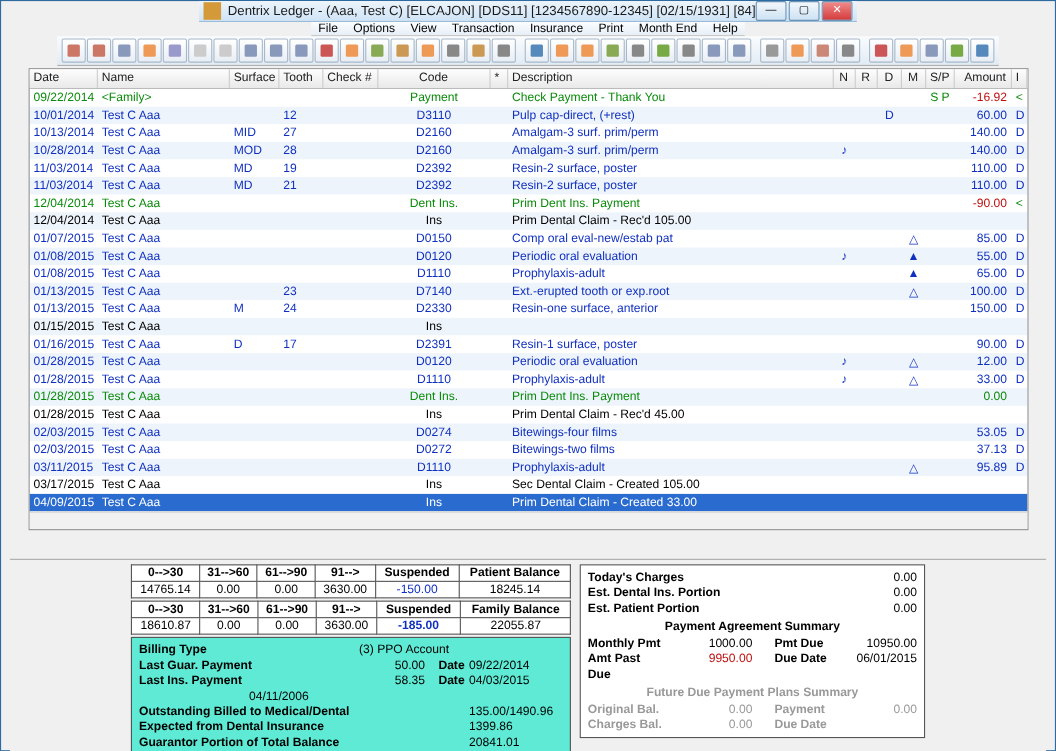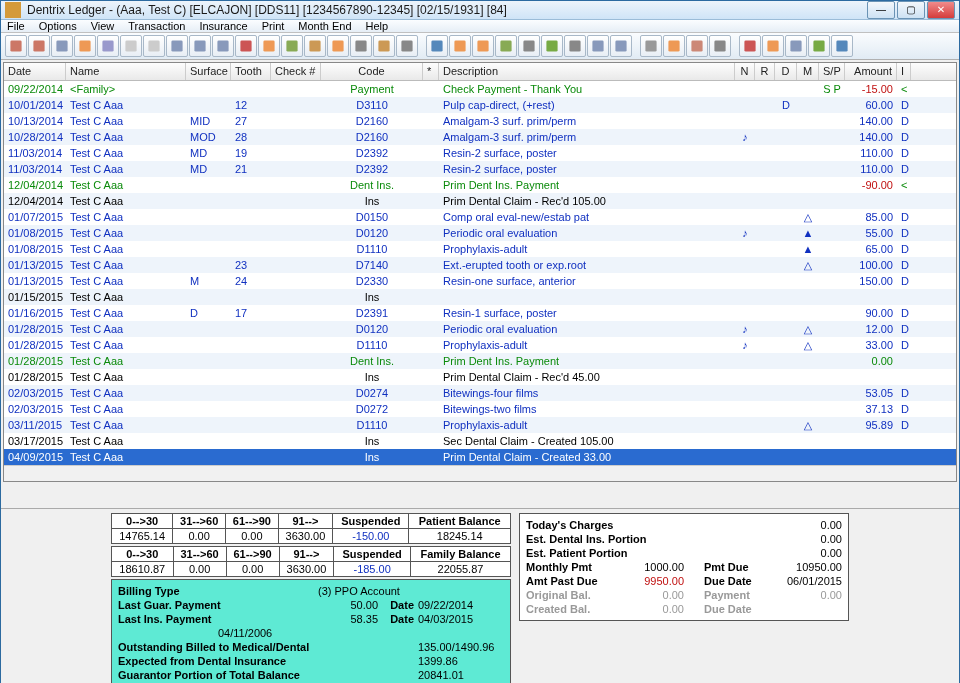--- a/index.html
+++ b/index.html
@@ -1,17 +1,17 @@
 <!DOCTYPE html>
 <html><head>
 <meta charset="utf-8">
 <style>
 * { margin: 0; padding: 0; box-sizing: border-box; font-family: Tahoma, Arial, sans-serif; font-size: 11px; }
 body { background: #fff; overflow: hidden; }
-.window { width: 960px; height: 683px; border: 1px solid #2c6aa0; background: #f0f0f0; display: flex; flex-direction: column; }
+.window { width: 960px; height: 683px; border: 1px solid #2c6aa0; background: #f0f0f0; display: flex; flex-direction: column; align-items: center; }
 .titlebar { height: 28px; background: linear-gradient(#edf4fb, #cfe4f7); display: flex; align-items: center; padding: 0 4px; border-bottom: 1px solid #9bbcd8; }
 .titlebar .icon { width: 16px; height: 16px; background: #d49a3a; margin-right: 6px; }
 .titlebar .title { flex: 1; color: #1a1a1a; font-size: 12px; }
 .winbtns { display: flex; gap: 2px; }
 .winbtn { width: 28px; height: 18px; background: linear-gradient(#f3f7fb,#cde2f4); border: 1px solid #6a93b5; border-radius: 2px; text-align: center; font-size: 10px; line-height: 16px; cursor: pointer; }
 .winbtn.close { background: linear-gradient(#f08b8b,#d43c3c); color: #fff; }
 .menubar { height: 20px; background: linear-gradient(#fbfdff,#e6eef6); display: flex; align-items: center; padding: 0 6px; gap: 14px; border-bottom: 1px solid #c0c0c0; }
 .menuitem { cursor: pointer; }
 .toolbar { height: 28px; background: linear-gradient(#fafcfe,#e1ebf4); display: flex; align-items: center; padding: 2px 4px; gap: 1px; border-bottom: 1px solid #b0b0b0; }
 .tbtn { width: 22px; height: 22px; background: linear-gradient(#fff,#e8eef5); border: 1px solid #a8b8c8; border-radius: 2px; cursor: pointer; display:flex; align-items:center; justify-content:center; font-size:9px; color:#555;}
@@ -293,21 +293,21 @@
           <div class="c w-tooth green"></div>
           <div class="c w-chk green"></div>
           <div class="c w-code green">Payment</div>
           <div class="c w-star green"></div>
           <div class="c w-desc green">Check Payment - Thank You</div>
           <div class="c w-n green"></div>
           <div class="c w-r green"></div>
           <div class="c w-d green"></div>
           <div class="c w-m green"></div>
           <div class="c w-sp green">S P</div>
-          <div class="c w-amt green neg">-15.00</div>
+          <div class="c w-amt green neg">-16.92</div>
           <div class="c w-i green">&lt;</div>
         </div>
         <div class="row even">
           <div class="c w-date blue">10/01/2014</div>
           <div class="c w-name blue">Test C Aaa</div>
           <div class="c w-surf blue"></div>
           <div class="c w-tooth blue">12</div>
           <div class="c w-chk blue"></div>
           <div class="c w-code blue">D3110</div>
           <div class="c w-star blue"></div>
@@ -727,21 +727,21 @@
               <th>61--&gt;90</th>
               <th>91--&gt;</th>
               <th>Suspended</th>
               <th>Family Balance</th>
             </tr>
         <tr id="agfam">
               <td>18610.87</td>
               <td>0.00</td>
               <td>0.00</td>
               <td>3630.00</td>
-              <td style="color: rgb(16, 48, 192);">-185.00</td>
+              <td style="color: rgb(16, 48, 192); font-weight: bold;">-185.00</td>
               <td>22055.87</td>
             </tr>
       </tbody>
         </table>
       <div class="infoblock" id="billblock">
           <div class="line">
             <span class="k">Billing Type</span>
             <span>(3) PPO Account</span>
           </div>
           <div class="line">
@@ -788,53 +788,55 @@
             <span class="v">0.00</span>
           </div>
           <div class="line">
             <span class="k">Est. Dental Ins. Portion</span>
             <span class="v">0.00</span>
           </div>
           <div class="line">
             <span class="k">Est. Patient Portion</span>
             <span class="v">0.00</span>
           </div>
+          <div class="sect">Payment Agreement Summary</div>
           <div class="line twocol">
             <div>
               <span class="k">Monthly Pmt</span>
               <span class="v">1000.00</span>
             </div>
             <div>
               <span class="k" style="padding-left:20px;">Pmt Due</span>
               <span class="v">10950.00</span>
             </div>
           </div>
           <div class="line twocol">
             <div>
               <span class="k">Amt Past Due</span>
               <span class="v neg">9950.00</span>
             </div>
             <div>
               <span class="k" style="padding-left:20px;">Due Date</span>
               <span class="v">06/01/2015</span>
             </div>
           </div>
+          <div class="sect gray">Future Due Payment Plans Summary</div>
           <div class="line twocol gray">
             <div>
               <span class="k">Original Bal.</span>
               <span class="v">0.00</span>
             </div>
             <div>
               <span class="k" style="padding-left:20px;">Payment</span>
               <span class="v">0.00</span>
             </div>
           </div>
           <div class="line twocol gray">
             <div>
-              <span class="k">Created Bal.</span>
+              <span class="k">Charges Bal.</span>
               <span class="v">0.00</span>
             </div>
             <div>
               <span class="k" style="padding-left:20px;">Due Date</span>
               <span class="v"></span>
             </div>
           </div>
         </div>
     </div>
   </div>

